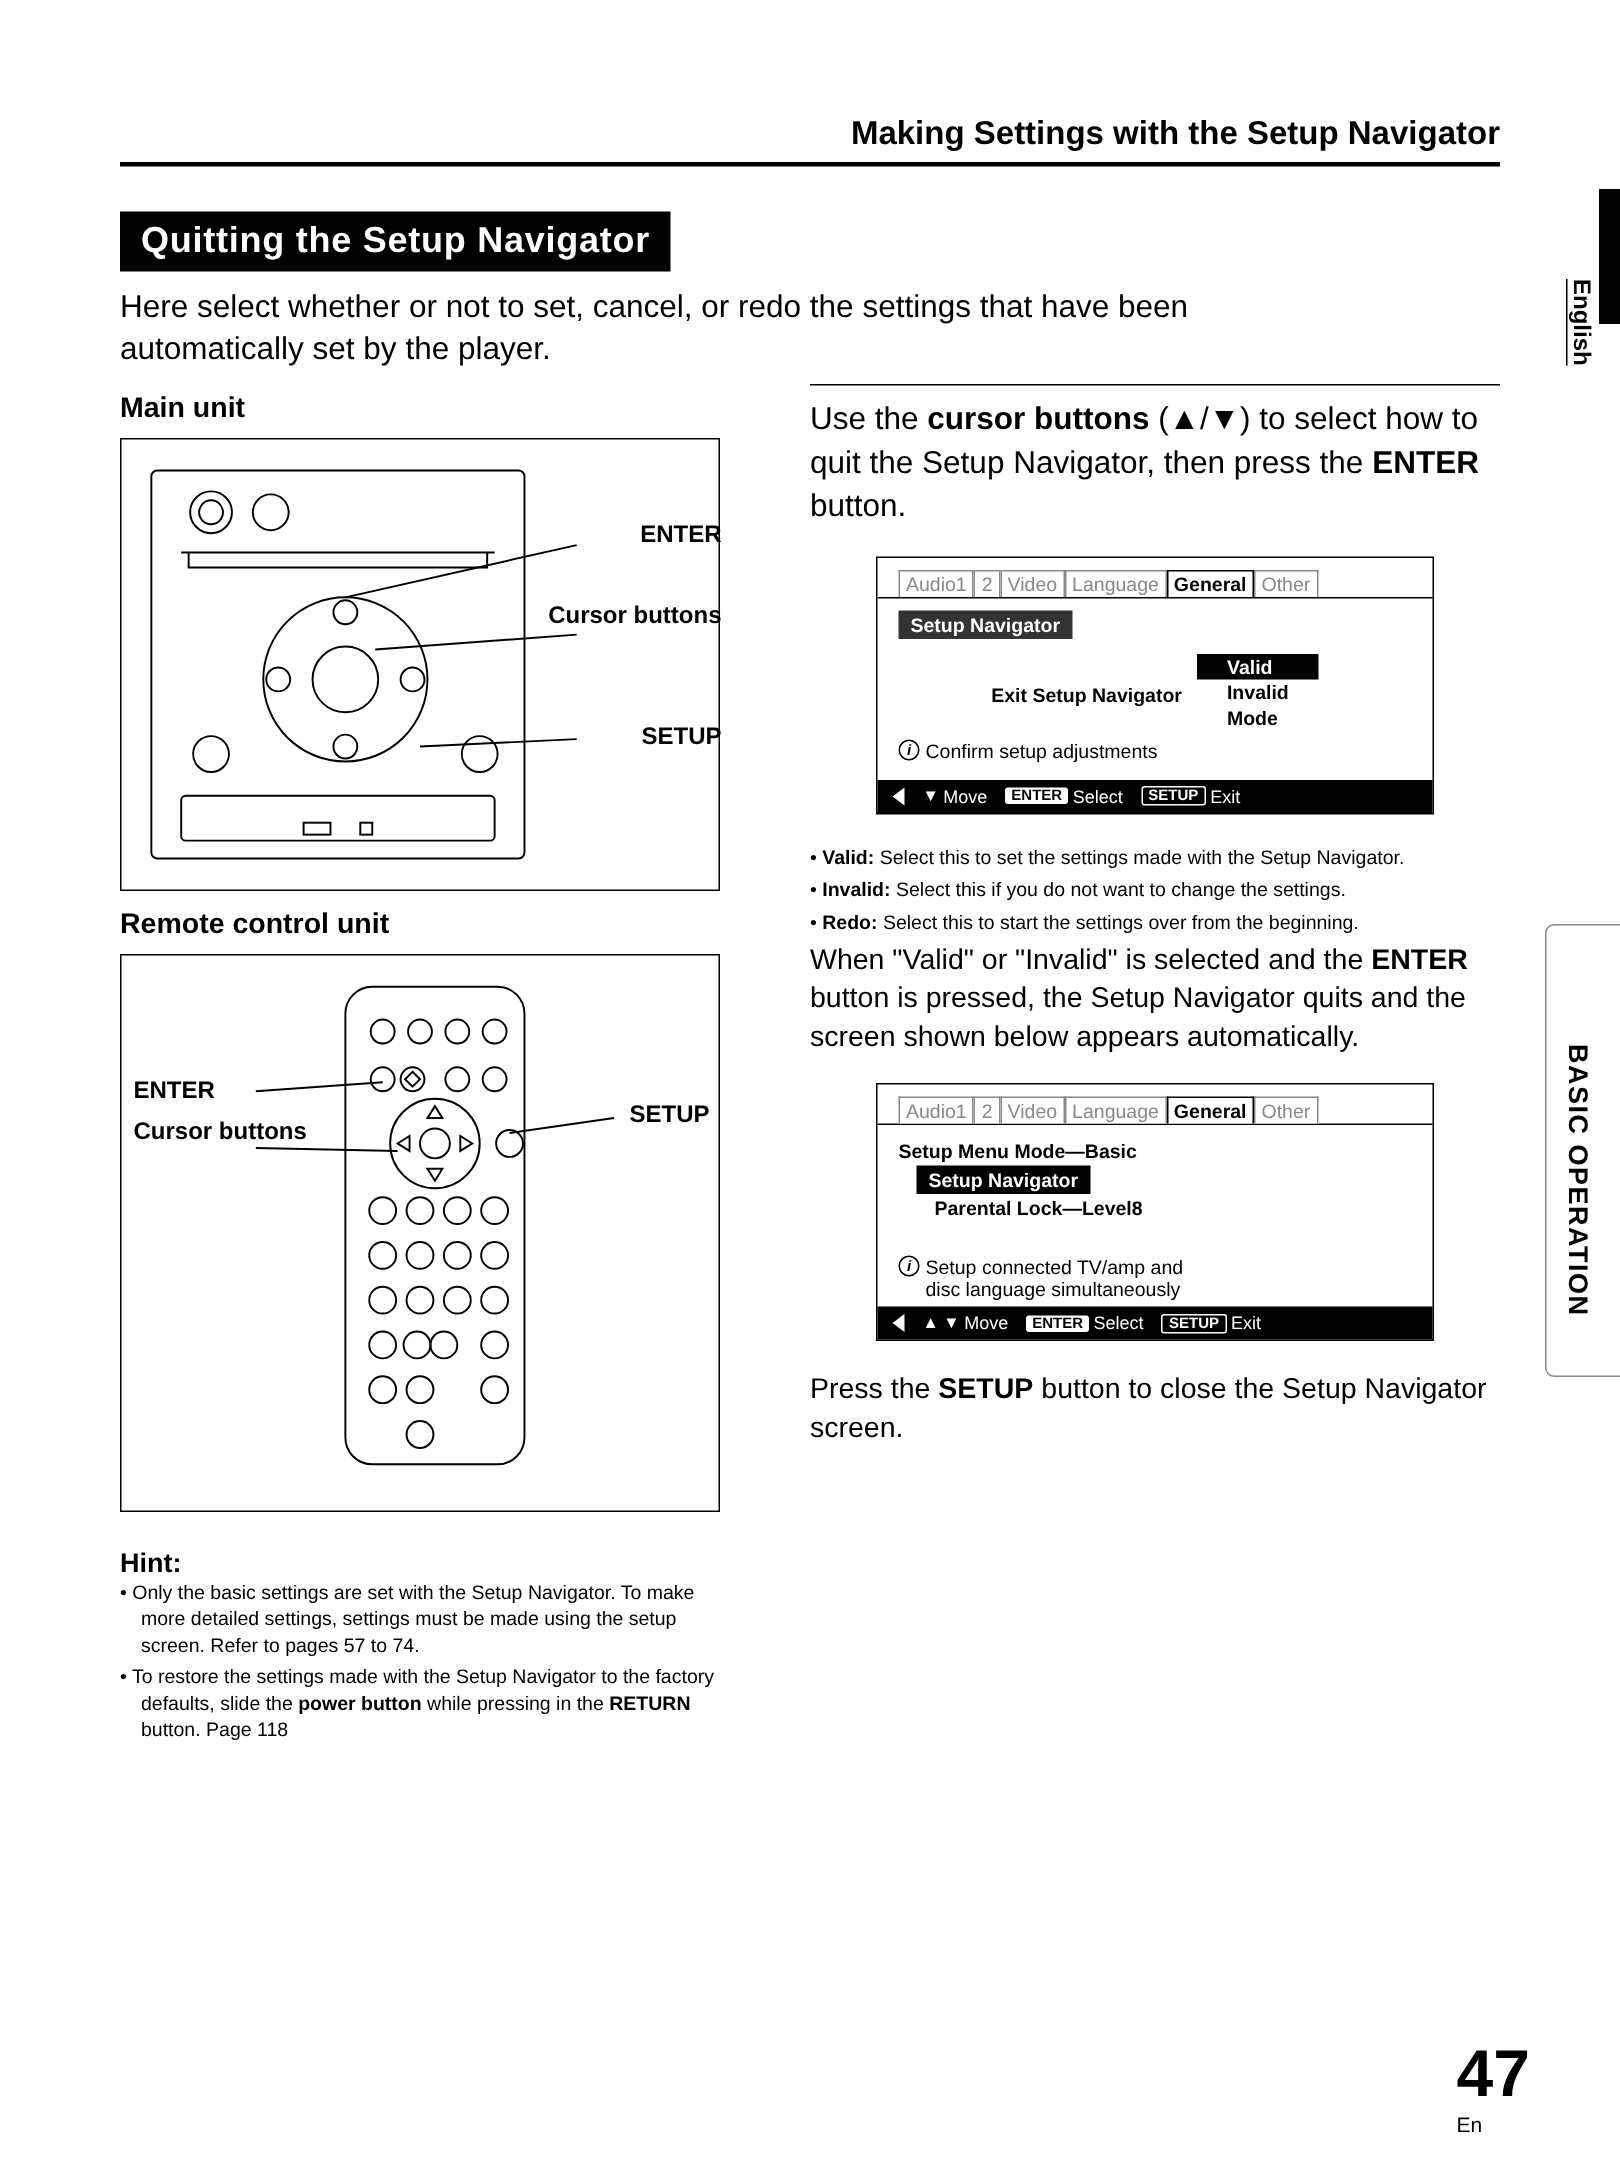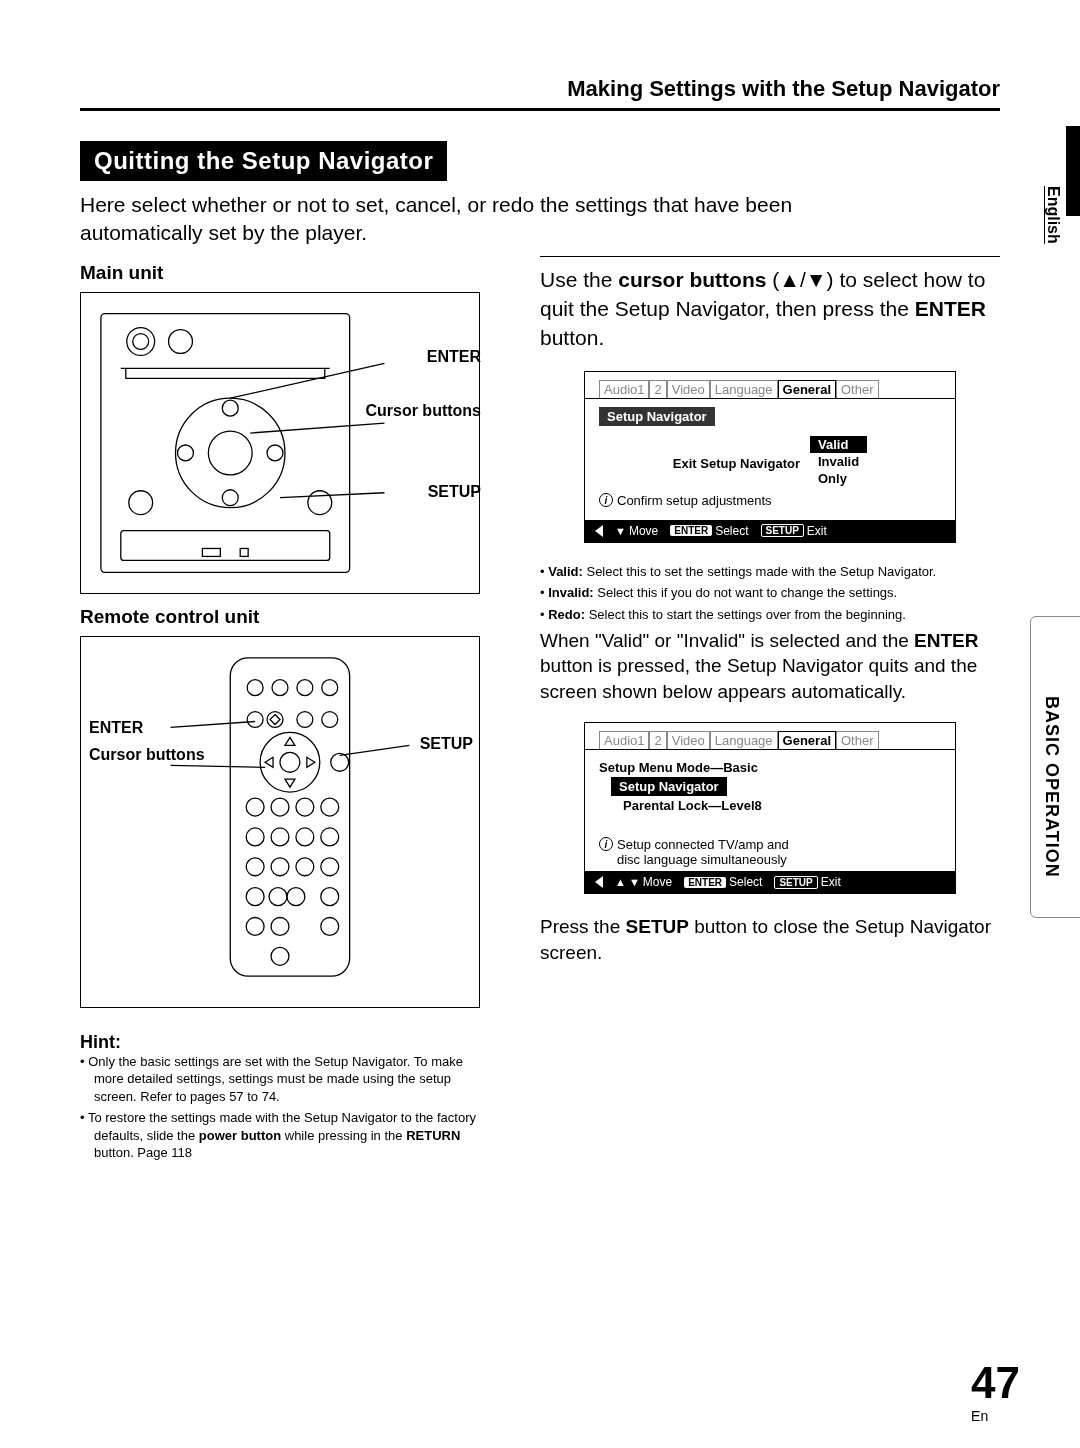--- a/index.html
+++ b/index.html
@@ -22,21 +22,21 @@
   .bold{font-weight:bold}
   .osd{border:1px solid #000;width:370px;margin:0 auto 20px auto;font-size:13px;font-family:Arial Narrow,Arial,sans-serif}
   .tabs{display:flex}
   .tab{border:1px solid #888;border-bottom:none;padding:1px 4px;color:#888;font-size:13px;background:#fff}
   .tab.sel{color:#000;font-weight:bold;border-color:#000}
   .osdbody{border-top:1px solid #000}
   .osdpad{padding:8px 14px 12px 14px}
   .snhead{background:#333;color:#fff;font-weight:bold;padding:2px 8px;display:inline-block;font-size:13px;margin-bottom:10px}
   .optrow{display:flex;align-items:flex-start;gap:10px;font-weight:bold;font-size:13px;margin-bottom:6px}
   .opts{display:flex;flex-direction:column}
-  .opt{padding:1px 8px}
+  .opt{padding:1px 20px}
   .opt.sel{background:#000;color:#fff}
   .info{font-size:13px;display:flex;align-items:center;gap:4px;margin-top:4px}
   .icirc{display:inline-flex;width:12px;height:12px;border:1px solid #000;border-radius:50%;font-size:10px;align-items:center;justify-content:center;font-style:italic;font-weight:bold}
   .navbar{background:#000;color:#fff;display:flex;align-items:center;gap:12px;padding:4px 10px;font-size:12px}
   .navbar .chip{background:#fff;color:#000;border-radius:2px;padding:0 4px;font-weight:bold;font-size:10px}
   .tri{display:inline-block;width:0;height:0}
   .tri.l{border-top:6px solid transparent;border-bottom:6px solid transparent;border-right:8px solid #fff}
   .arr{font-size:11px}
   .figbox{border:1px solid #000;height:300px;position:relative;margin-bottom:12px}
   .remotebox{border:1px solid #000;height:370px;position:relative;margin-bottom:24px}
@@ -182,21 +182,21 @@
           </div>
         </div>
         <div class="osdbody">
           <div class="osdpad">
             <div class="snhead">Setup Navigator</div>
             <div class="optrow" style="justify-content:center">
               <div style="text-align:right;padding-top:20px">Exit Setup Navigator</div>
               <div class="opts">
                 <span class="opt sel">Valid</span>
                 <span class="opt">Invalid</span>
-                <span class="opt">Only</span>
+                <span class="opt">Mode</span>
               </div>
             </div>
             <div class="info">
                 <span class="icirc">i</span>
                 <span>Confirm setup adjustments</span>
               </div>
           </div>
           <div class="navbar">
             <span class="tri l"></span>
             <span style="display:flex;align-items:center;gap:3px">

